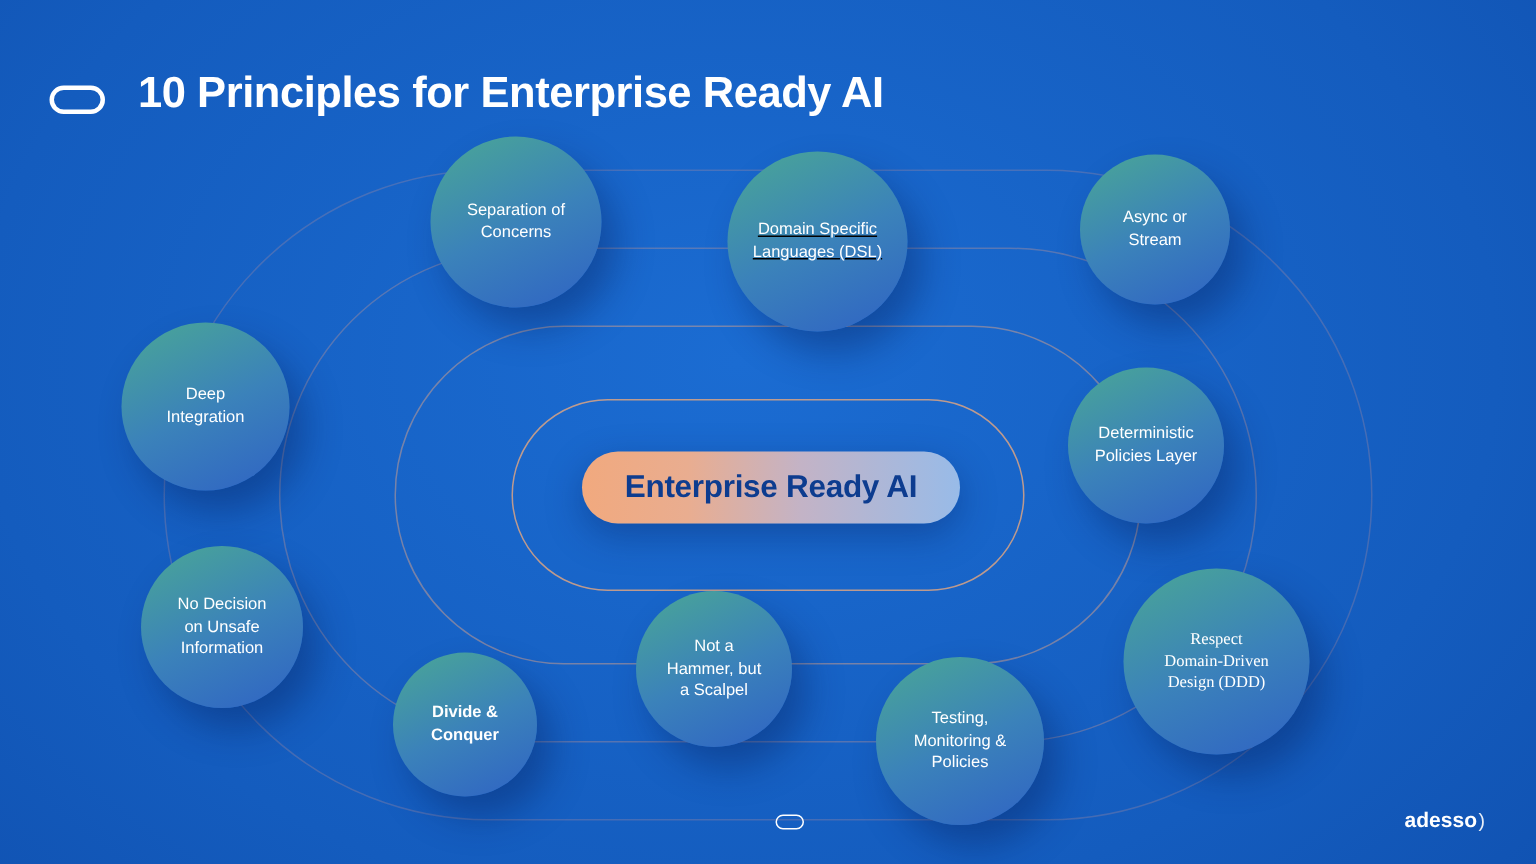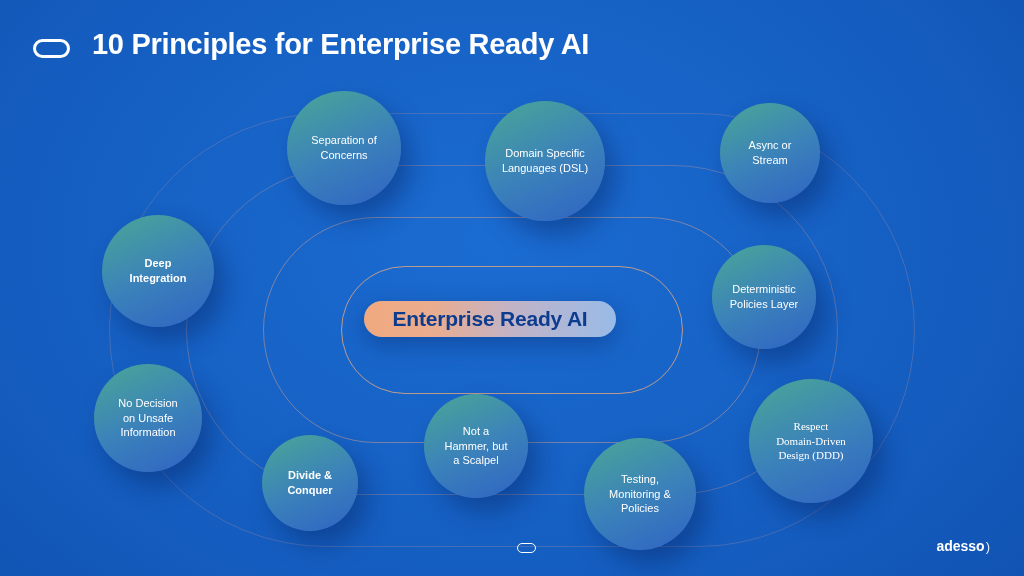--- a/index.html
+++ b/index.html
@@ -8,21 +8,21 @@
     position: relative;
     width: 1024px;
     height: 576px;
     overflow: hidden;
     font-family: "Liberation Sans", sans-serif;
     background: radial-gradient(130% 170% at 48% 42%,
       #1b6cd2 0%, #145cbe 38%, #0c47a4 72%, #093a8e 100%);
   }
 
   
-  .header { position: absolute; left: 33px; top: 28px; z-index: 6; display: flex; align-items: center; }
+  .header { position: absolute; left: 33px; top: 46px; z-index: 6; display: flex; align-items: center; }
   .logo-pill {
     width: 37px; height: 19px;
     border: 3px solid #ffffff;
     border-radius: 10px;
     margin-top: 8px;
   }
   .title {
     margin-left: 22px;
     color: #ffffff;
     font-size: 29px;
@@ -39,22 +39,22 @@
     z-index: 1;
   }
   .ring-1 { width: 342px; height: 128px; border: 1.5px solid rgba(245, 172, 122, 0.75); }
   .ring-2 { width: 498px; height: 226px; border: 1px solid rgba(238, 168, 130, 0.45); }
   .ring-3 { width: 652px; height: 330px; border: 1px solid rgba(225, 160, 140, 0.32); }
   .ring-4 { width: 806px; height: 434px; border: 1px solid rgba(210, 150, 150, 0.26); }
 
   
   .center-pill {
     position: absolute;
-    left: 364px; top: 301px;
-    width: 252px; height: 36px;
+    left: 388px; top: 301px;
+    width: 252px; height: 48px;
     border-radius: 27px;
     background: linear-gradient(90deg, #f1a97e 0%, #e9ad90 28%, #c3b3c6 58%, #98bbe8 100%);
     display: flex; align-items: center; justify-content: center;
     z-index: 4;
     box-shadow: 0 8px 24px rgba(5, 30, 90, 0.35);
   }
   .center-pill span {
     color: #0d3c8f;
     font-size: 21px;
     font-weight: bold;
@@ -72,23 +72,23 @@
   }
   .bubble span {
     color: #ffffff;
     font-size: 11px;
     line-height: 1.35;
     text-align: center;
     white-space: pre-line;
     padding: 6px;
   }
   .b-1  { left: 287px; top: 91px;  width: 114px; height: 114px; }
-  .b-2  { left: 485px; top: 101px; width: 120px; height: 120px; }
+  .b-2  { left: 485px; top: 101px; width: 120px; height: 120px; text-decoration: underline; }
   .b-3  { left: 720px; top: 103px; width: 100px; height: 100px; }
-  .b-4  { left: 102px;  top: 215px; width: 112px; height: 112px; font-weight: bold; }
+  .b-4  { left: 81px;  top: 215px; width: 112px; height: 112px; }
   .b-5  { left: 712px; top: 245px; width: 104px; height: 104px; }
   .b-6  { left: 94px;  top: 364px; width: 108px; height: 108px; }
   .b-7  { left: 262px; top: 435px; width: 96px;  height: 96px; font-weight: bold; }
   .b-8  { left: 424px; top: 394px; width: 104px; height: 104px; }
   .b-9  { left: 584px; top: 438px; width: 112px; height: 112px; }
   .b-10 { left: 749px; top: 379px; width: 124px; height: 124px; font-family: Liberation Serif, serif; }
 
   
   .footer-pill {
     position: absolute;

